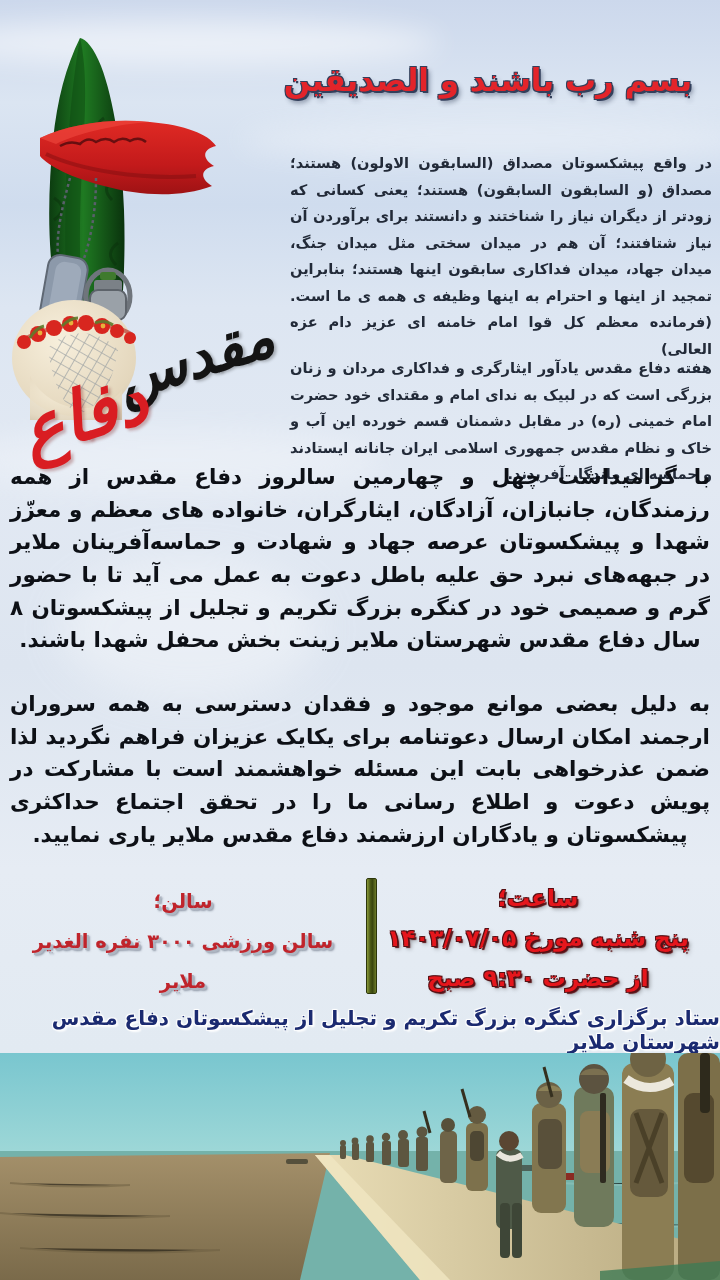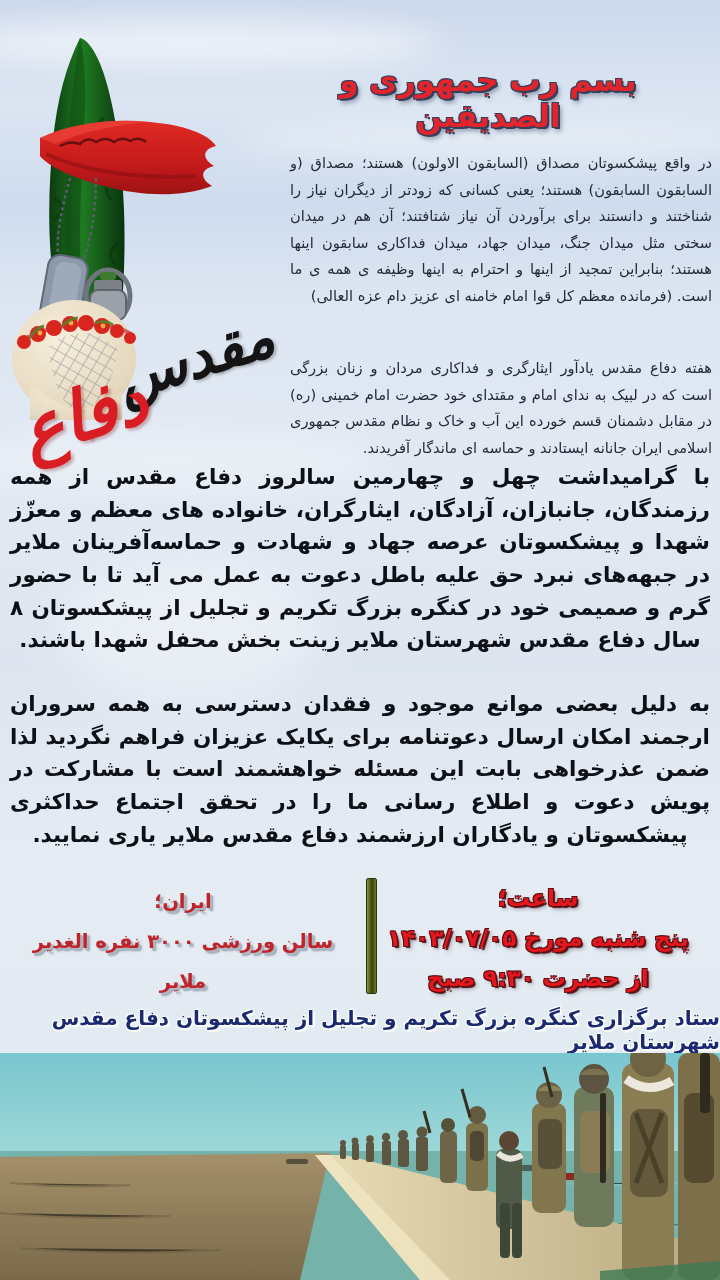--- a/index.html
+++ b/index.html
@@ -25,21 +25,21 @@
     direction:rtl; text-align:center;
     font-size:31px; font-weight:bold; color:#e3242a; letter-spacing:0;
     text-shadow:-1px -1px 0 #33405c, 1px -1px 0 #33405c, -1px 1px 0 #33405c,
                  2px 2px 0 #33405c, 3px 4px 5px rgba(20,30,60,.45);
   }
 
   
   .quote, .week {
     position:absolute; right:8px; width:422px;
     direction:rtl; text-align:justify; text-align-last:right;
-    font-size:14.6px; font-weight:normal; color:#222a38; line-height:1.82;
+    font-size:14.6px; font-weight:bold; color:#222a38; line-height:1.82;
   }
   .quote { top:150px; }
   .week  { top:323px;margin-top:32px; }
 
   
   .invitation, .apology {
     position:absolute; left:10px; width:700px;
     direction:rtl; text-align:justify; text-align-last:center;
     font-size:21.5px; font-weight:bold; color:#0d1016; line-height:1.52;
   }
@@ -178,21 +178,21 @@
         </g>
         <g stroke="#5e7c2c" stroke-width="3" fill="none" opacity="0.9">
           <path d="M30,310 q6,-10 14,-12"></path>
             <path d="M62,298 q8,-8 16,-8"></path>
             <path d="M95,295 q10,-4 18,2"></path>
         </g>
       </g>
     </svg>
   </div>
 
-  <div class="bismillah">بسم رب جمهوری و الصدیقین</div>
+  <div class="bismillah">بسم رب باشند و الصدیقین</div>
 
   <div class="quote">در واقع پیشکسوتان مصداق (السابقون الاولون) هستند؛ مصداق (و السابقون السابقون) هستند؛ یعنی کسانی که زودتر از دیگران نیاز را شناختند و دانستند برای برآوردن آن نیاز شتافتند؛ آن هم در میدان سختی مثل میدان جنگ، میدان جهاد، میدان فداکاری سابقون اینها هستند؛ بنابراین تمجید از اینها و احترام به اینها وظیفه ی همه ی ما است. (فرمانده معظم کل قوا امام خامنه ای عزیز دام عزه العالی)</div>
 
   <div class="week">هفته دفاع مقدس یادآور ایثارگری و فداکاری مردان و زنان بزرگی است که در لبیک به ندای امام و مقتدای خود حضرت امام خمینی (ره) در مقابل دشمنان قسم خورده این آب و خاک و نظام مقدس جمهوری اسلامی ایران جانانه ایستادند و حماسه ای ماندگار آفریدند.</div>
 
   <div class="calligraphy">
     <span class="cal-word cal-black">مقدس</span>
     <span class="cal-word cal-red">دفاع</span>
   </div>
 
@@ -201,21 +201,21 @@
   <div class="apology">به دلیل بعضی موانع موجود و فقدان دسترسی به همه سروران ارجمند امکان ارسال دعوتنامه برای یکایک عزیزان فراهم نگردید لذا ضمن عذرخواهی بابت این مسئله خواهشمند است با مشارکت در پویش دعوت و اطلاع رسانی ما را در تحقق اجتماع حداکثری پیشکسوتان و یادگاران ارزشمند دفاع مقدس ملایر یاری نمایید.</div>
 
   <div class="schedule">
     <div class="time-col">
       <div>ساعت؛</div>
       <div>پنج شنبه مورخ ۱۴۰۳/۰۷/۰۵</div>
       <div>از حضرت ۹:۳۰ صبح</div>
     </div>
     <div class="divider"></div>
     <div class="place-col">
-      <div>ایران؛</div>
+      <div>سالن؛</div>
       <div>سالن ورزشی ۳۰۰۰ نفره الغدیر ملایر</div>
     </div>
   </div>
 
   <div class="footer-line">ستاد برگزاری کنگره بزرگ تکریم و تجلیل از پیشکسوتان دفاع مقدس شهرستان ملایر</div>
 
   <div class="photo">
     <svg viewBox="0 0 720 227" preserveAspectRatio="none">
       <defs>
         <linearGradient id="skyP" x1="0" y1="0" x2="0" y2="1">

